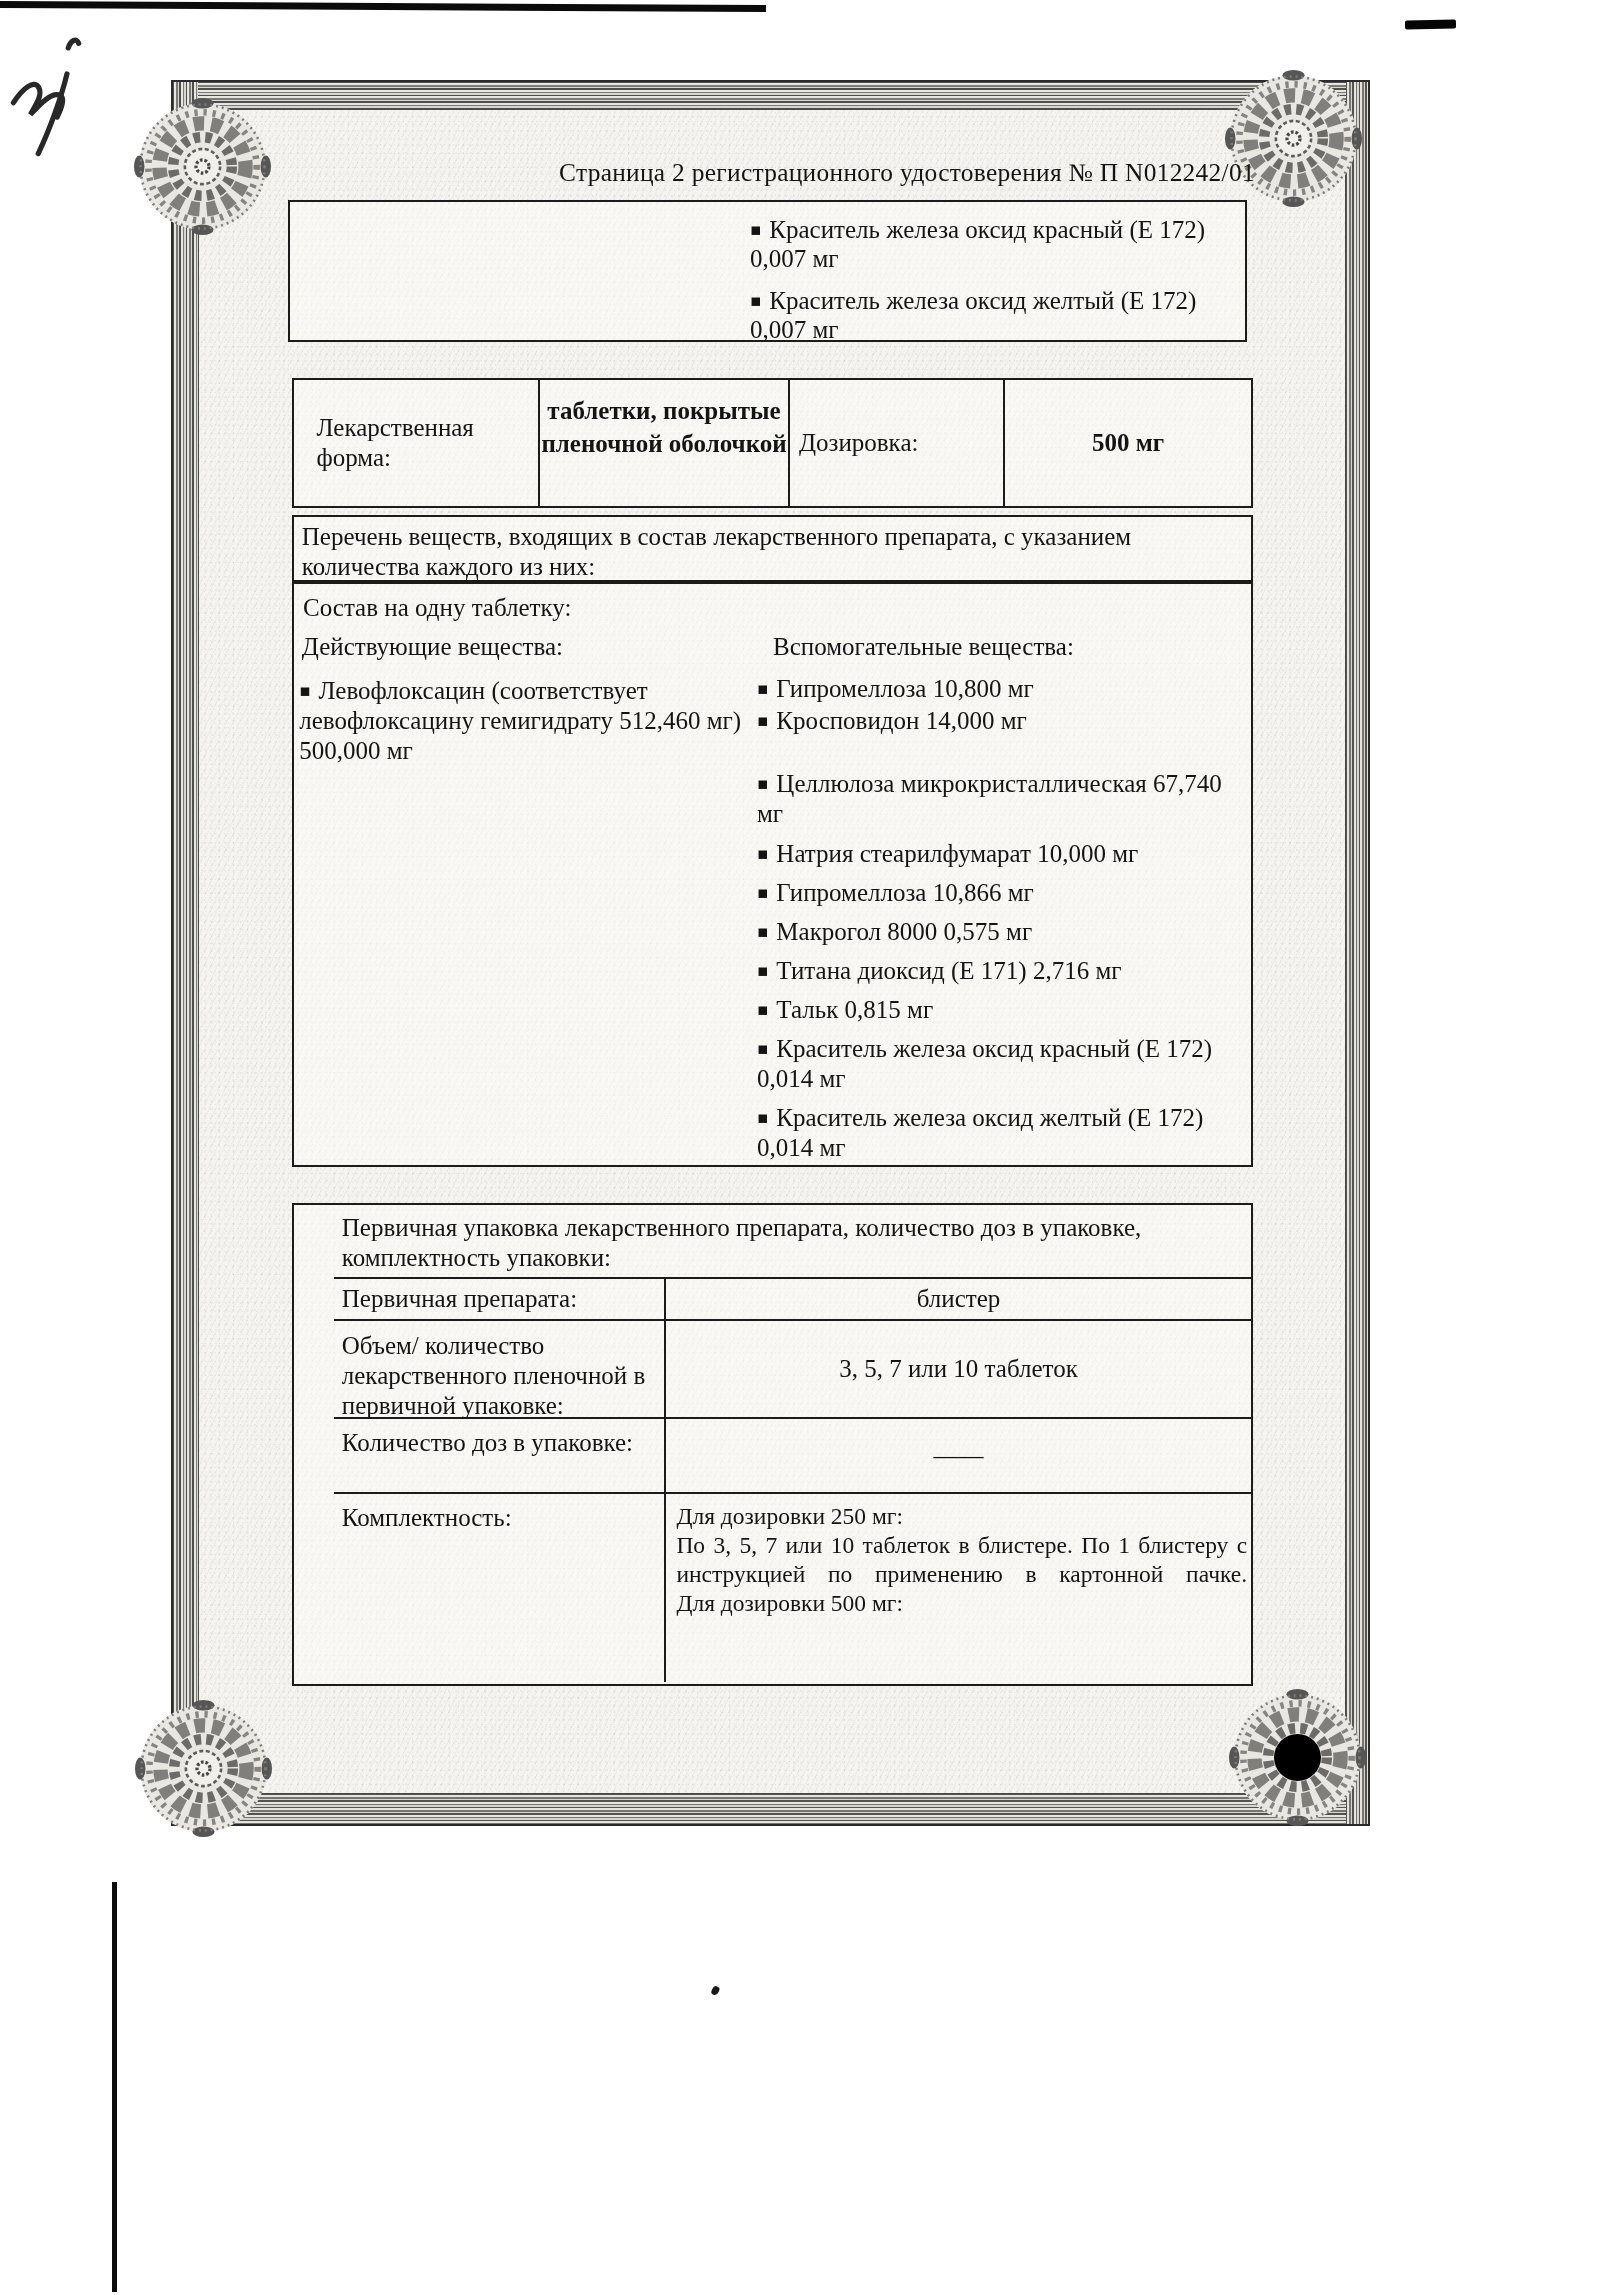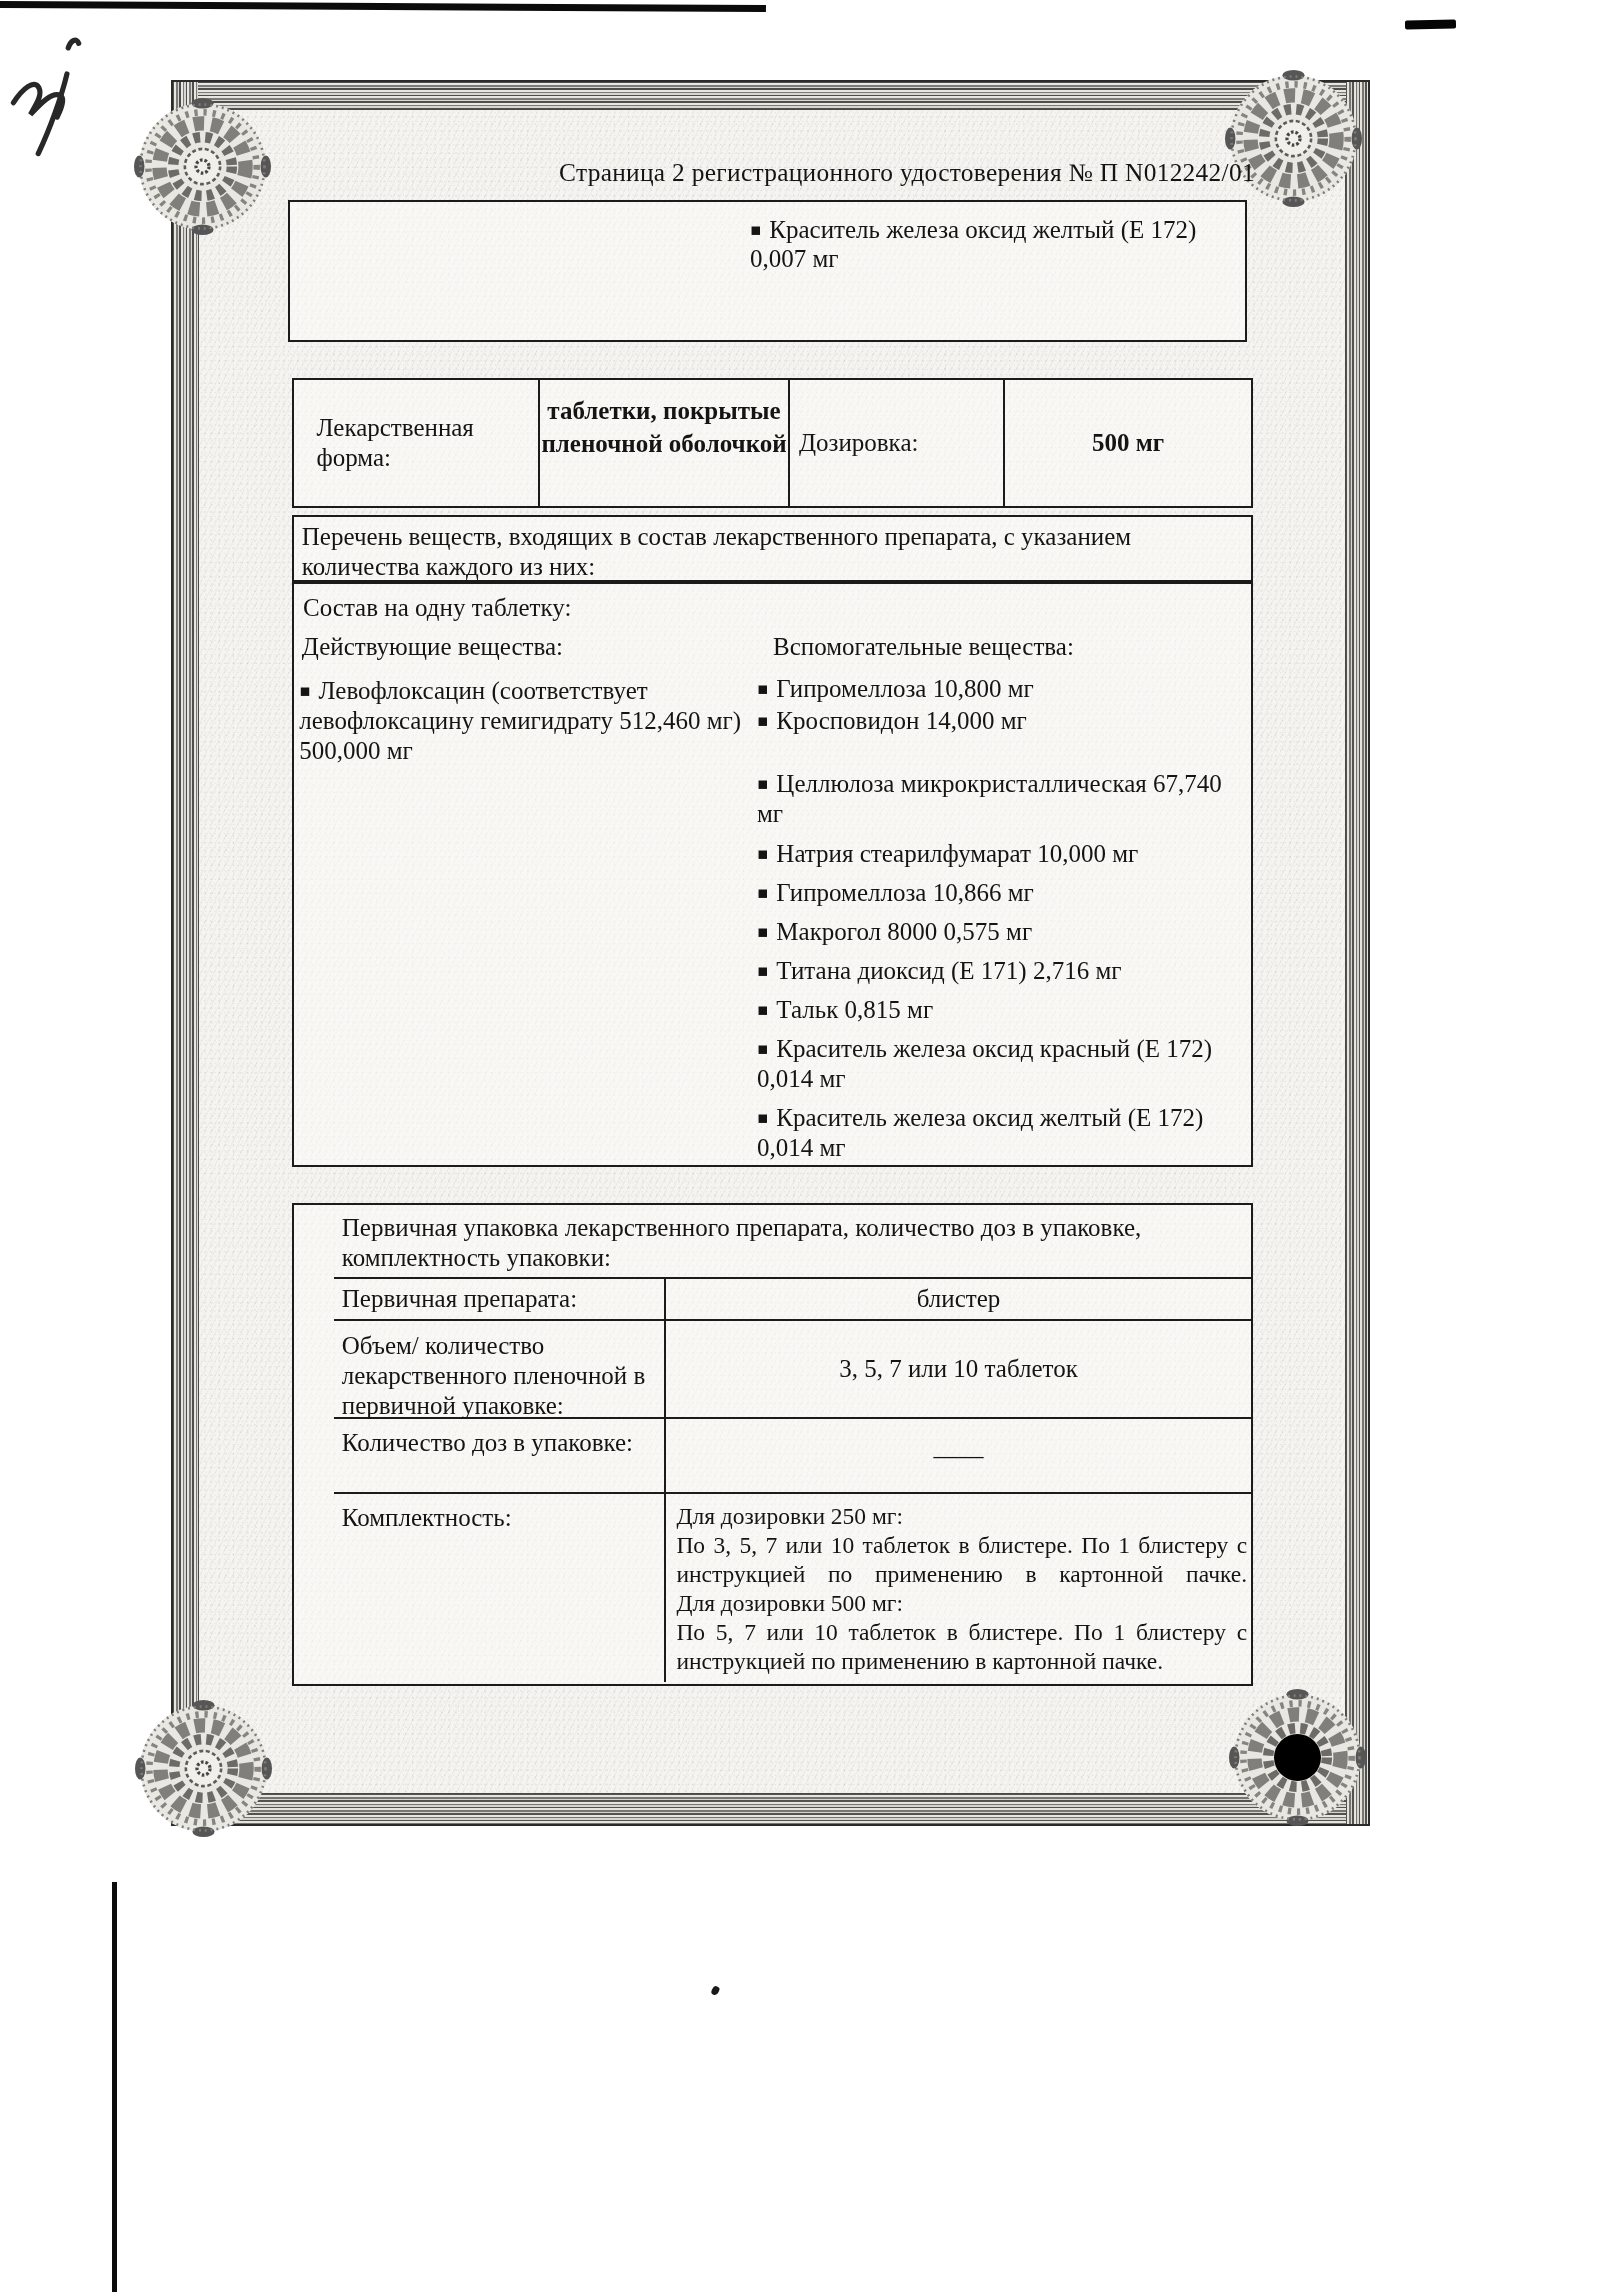--- a/index.html
+++ b/index.html
@@ -153,20 +153,23 @@
   <svg class="rosette" style="left:1229px;top:1689px" viewBox="-5 -5 210 210">
     <use href="#rosette-g"></use>
     <circle cx="100" cy="100" r="36" fill="#000"></circle>
   </svg>
 
   <div class="page-header">Страница 2  регистрационного удостоверения № П N012242/01</div>
 
   <div id="box250" class="box txt">
     <div class="items">
       <div class="li250">
+        <span class="blt">▪</span><span>Краситель железа оксид красный (Е 172) 0,007 мг</span>
+      </div>
+      <div class="li250">
         <span class="blt">▪</span><span>Краситель железа оксид желтый (Е 172) 0,007 мг</span>
       </div>
     </div>
   </div>
 
   <div id="dosage" class="box txt">
     <div class="dcell-1">
       <span>Лекарственная форма:</span>
     </div>
     <div class="dcell-2 b">
@@ -234,19 +237,18 @@
         <span>——</span>
       </div>
     </div>
 
     <div class="prow r-compl">
       <div class="plabel">Комплектность:</div>
       <div class="pvalue compl-text">
         <div class="cl-plain">Для дозировки 250 мг:</div>
         <div class="cl-just-full">По 3, 5, 7 или 10 таблеток в блистере. По 1 блистеру с инструкцией по применению в картонной пачке.</div>
         <div class="cl-plain">Для дозировки 500 мг:</div>
-        <div class="cl-just">По 5, 7 или 10 таблеток в блистере. По 1 блистеру с инструкцией по применению в картонной пачке.</div>
       </div>
     </div>
   </div>
 
 </div>
 
 
 </body></html>

